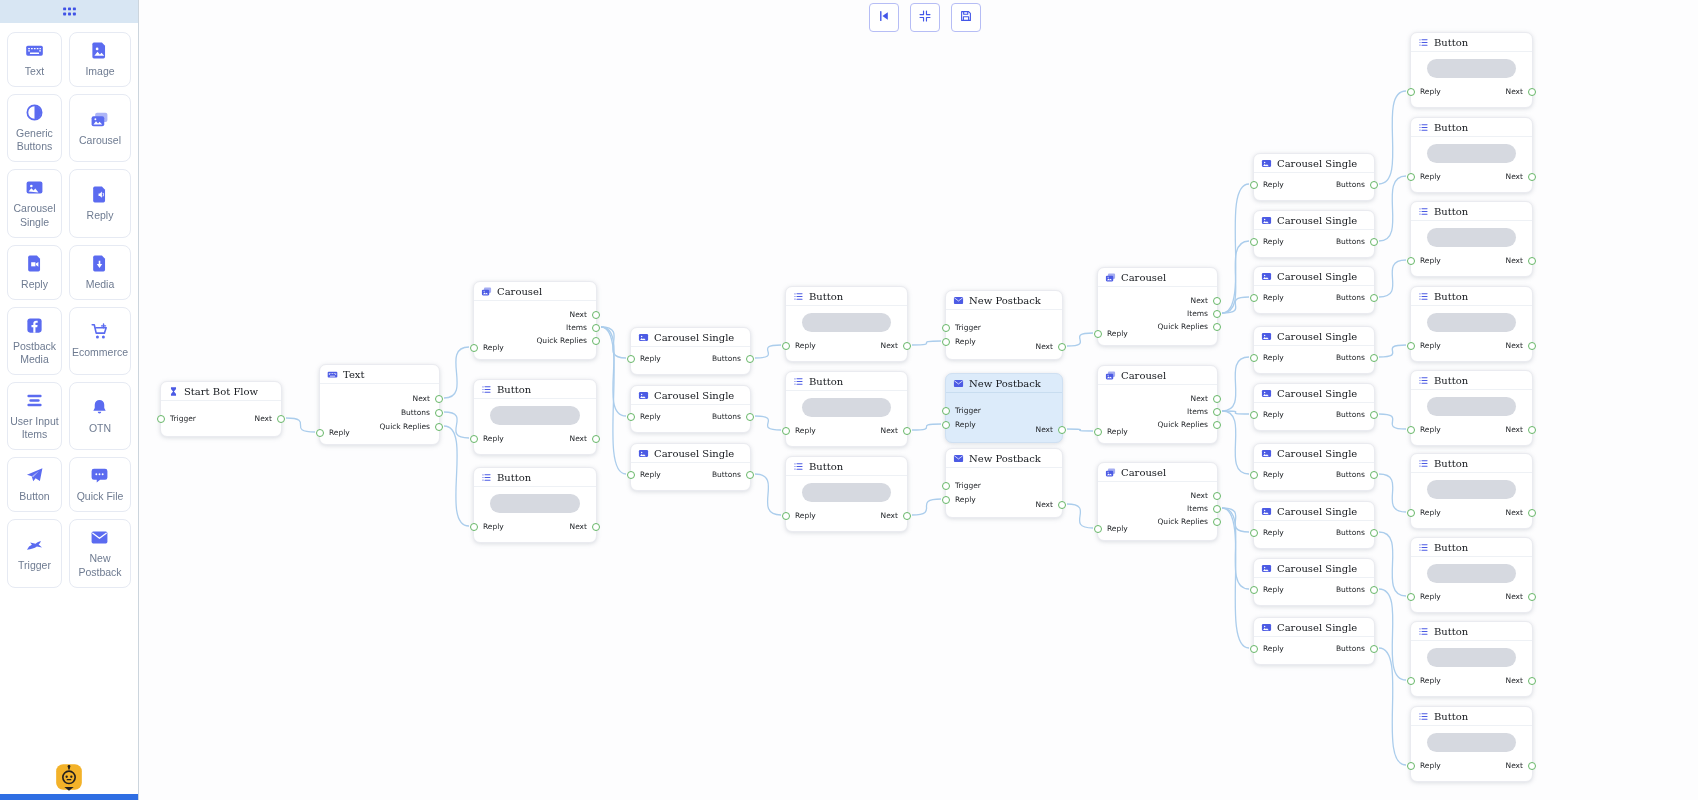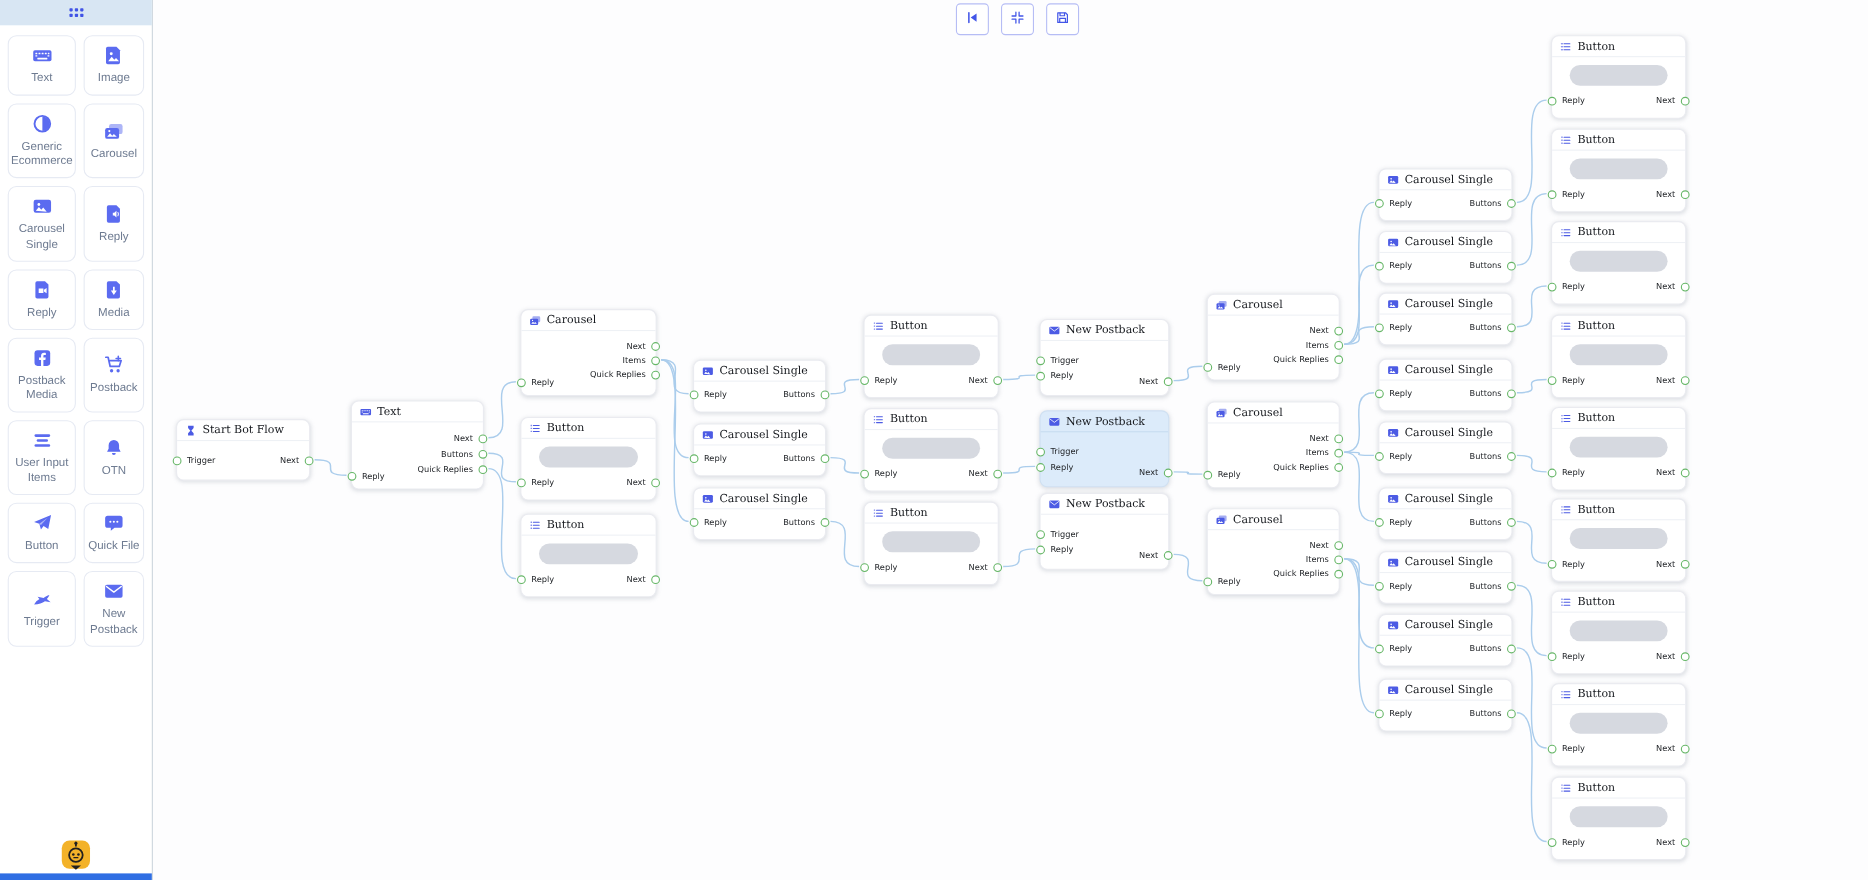--- a/index.html
+++ b/index.html
@@ -814,21 +814,21 @@
           </span>
           <span class="side-label">Image</span>
         </div>
         <div class="side-card">
           <span class="side-ic">
             <svg viewBox="0 0 24 24" fill="currentColor" xmlns="http://www.w3.org/2000/svg">
               <circle cx="12" cy="12" r="9" fill="none" stroke="currentColor" stroke-width="2.2"></circle>
               <path d="M12 3.6a8.4 8.4 0 0 1 0 16.8z"></path>
             </svg>
           </span>
-          <span class="side-label">Generic Ecommerce</span>
+          <span class="side-label">Generic Buttons</span>
         </div>
         <div class="side-card">
           <span class="side-ic">
             <svg viewBox="0 0 24 24" fill="currentColor" xmlns="http://www.w3.org/2000/svg">
               <rect x="6.5" y="3.5" width="15.5" height="11.5" rx="2.5" opacity=".5"></rect>
               <rect x="2" y="8" width="16" height="12.5" rx="2.5"></rect>
               <circle cx="6.8" cy="11.6" r="1.2" fill="#fff"></circle>
               <path d="M4.3 18.2l3.3-4.1 2.6 2.8 1.8-2 3.4 3.3z" fill="#fff"></path>
             </svg>
           </span>
@@ -884,21 +884,21 @@
         </div>
         <div class="side-card">
           <span class="side-ic">
             <svg viewBox="0 0 24 24" fill="currentColor" xmlns="http://www.w3.org/2000/svg">
               <path d="M2.8 3.5h2.6l2.4 10.6h10.4l2.2-6.8H8" fill="none" stroke="currentColor" stroke-width="2" stroke-linecap="round" stroke-linejoin="round"></path>
               <circle cx="9.4" cy="19" r="1.9"></circle>
               <circle cx="16.9" cy="19" r="1.9"></circle>
               <path d="M14.6 4.9h5M17.1 2.4v5" stroke="currentColor" stroke-width="1.8" stroke-linecap="round" fill="none"></path>
             </svg>
           </span>
-          <span class="side-label">Postback</span>
+          <span class="side-label">Ecommerce</span>
         </div>
         <div class="side-card">
           <span class="side-ic">
             <svg viewBox="0 0 24 24" fill="currentColor" xmlns="http://www.w3.org/2000/svg">
               <rect x="3" y="4.8" width="18" height="3" rx="1.5"></rect>
               <rect x="5.5" y="10.5" width="13" height="3" rx="1.5"></rect>
               <rect x="3" y="16.2" width="18" height="3" rx="1.5"></rect>
             </svg>
           </span>
           <span class="side-label">User Input Items</span>

